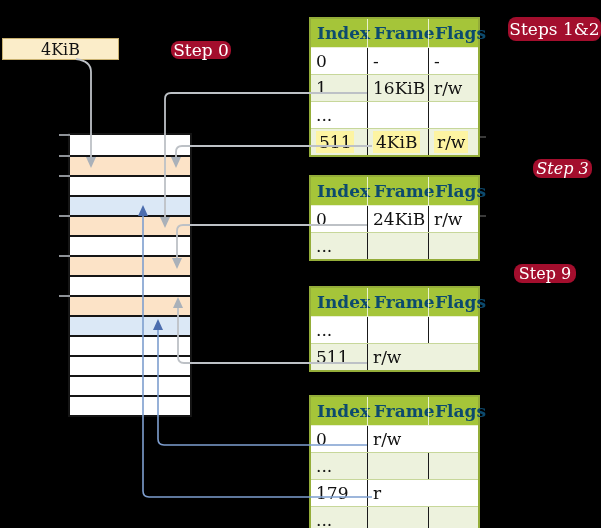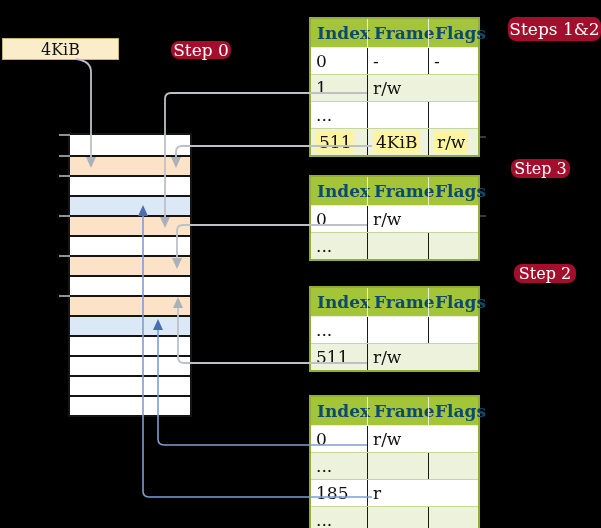--- a/index.html
+++ b/index.html
@@ -86,22 +86,22 @@
 </style>
 </head>
 <body>
 
 <div class="addr-box">
   <span>4KiB</span>
 </div>
 
 <div class="badge" style="left:171px; top:41px; width:60px; height:18px; font-size:17px;">Step 0</div>
 <div class="badge" style="left:508px; top:17px; width:93px; height:24px; font-size:17px;">Steps 1&amp;2</div>
-<div class="badge" style="left:511px; top:159px; width:59px; height:19px;">Step 3</div>
-<div class="badge" style="left:514px; top:264px; width:62px; height:19px;">Step 2</div>
+<div class="badge" style="left:533px; top:159px; width:59px; height:19px;font-style:italic;">Step 3</div>
+<div class="badge" style="left:514px; top:264px; width:62px; height:19px;">Step 9</div>
 
 <div class="mem-col">
     <div class="mrow white"></div>
     <div class="mrow peach"></div>
     <div class="mrow white"></div>
     <div class="mrow blue"></div>
     <div class="mrow peach"></div>
     <div class="mrow white"></div>
     <div class="mrow peach"></div>
     <div class="mrow white"></div>
@@ -127,20 +127,23 @@
         <span>-</span>
       </div>
       <div class="tcell col2">
         <span>-</span>
       </div>
     </div>
     <div class="trow">
       <div class="tcell col0">
         <span>1</span>
       </div>
+      <div class="tcell col1">
+        <span>16KiB</span>
+      </div>
       <div class="tcell col2">
         <span>r/w</span>
       </div>
     </div>
     <div class="trow">
       <div class="tcell col0">
         <span>...</span>
       </div>
       <div class="tcell col1"></div>
       <div class="tcell col2"></div>
@@ -160,20 +163,23 @@
 <div class="ptable" style="top:175px;">
     <div class="thead">
       <div class="hcell col0">Index</div>
       <div class="hcell col1">Frame</div>
       <div class="hcell col2">Flags</div>
     </div>
     <div class="trow">
       <div class="tcell col0">
         <span>0</span>
       </div>
+      <div class="tcell col1">
+        <span>24KiB</span>
+      </div>
       <div class="tcell col2">
         <span>r/w</span>
       </div>
     </div>
     <div class="trow">
       <div class="tcell col0">
         <span>...</span>
       </div>
       <div class="tcell col1"></div>
       <div class="tcell col2"></div>
@@ -217,21 +223,21 @@
     </div>
     <div class="trow">
       <div class="tcell col0">
         <span>...</span>
       </div>
       <div class="tcell col1"></div>
       <div class="tcell col2"></div>
     </div>
     <div class="trow">
       <div class="tcell col0">
-        <span>185</span>
+        <span>179</span>
       </div>
       <div class="tcell col2">
         <span>r</span>
       </div>
     </div>
     <div class="trow">
       <div class="tcell col0">
         <span>...</span>
       </div>
       <div class="tcell col1"></div>

